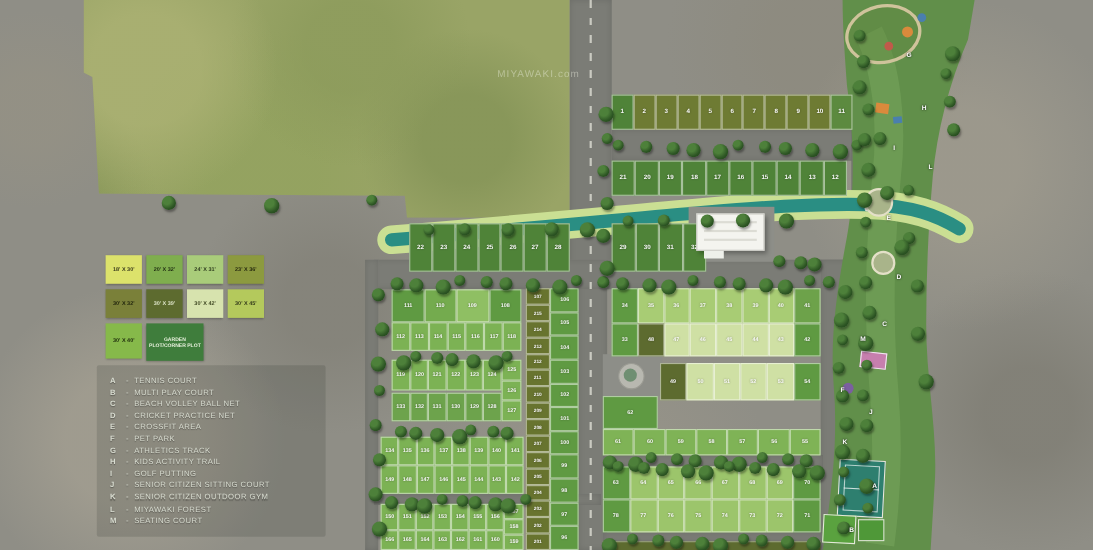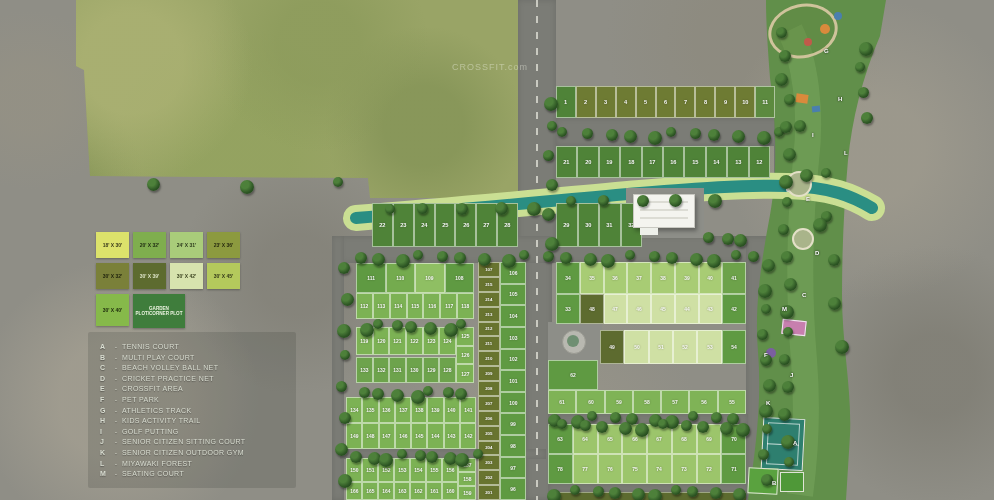--- a/index.html
+++ b/index.html
@@ -116,21 +116,21 @@
   <div class="abs park-item" style="left:766px;top:348px;width:10px;height:10px;border-radius:50%;background:#7b5fa0"></div>
   <div class="abs park-item" style="left:762px;top:418px;width:40px;height:50px;background:#2e7f6f;border:1px solid #e8e6da;transform:rotate(3deg)">
     <div style="position:absolute;left:4px;top:4px;right:4px;bottom:4px;border:1px solid rgba(255,255,255,.65)"></div>
     <div style="position:absolute;left:4px;top:50%;right:4px;height:1px;background:rgba(255,255,255,.75)"></div>
   </div>
   <div class="abs park-item" style="left:748px;top:468px;width:28px;height:24px;background:#5aa23f;border:1px solid #e4e8da;transform:rotate(3deg)"></div>
   <div class="abs park-item" style="left:780px;top:472px;width:22px;height:18px;background:#4f9838;border:1px solid #dfe4d6"></div>
 
   <div class="abs" style="left:548px;top:492px;width:198px;height:8px;background:#5d6b2f;border-top:1px solid rgba(255,255,255,.4);z-index:4"></div>
 
-  <div id="watermark" class="abs" style="left:452px;top:62px">CROSSFIT.com</div>
+  <div id="watermark" class="abs" style="left:452px;top:62px">MIYAWAKI.com</div>
 
   <div id="legend" class="abs">
       <div class="legend-row">
         <div class="swatch" style="background: rgb(220, 226, 107); color: rgb(58, 58, 28);">18' X 30'</div>
         <div class="swatch" style="background: rgb(127, 174, 78); color: rgb(31, 44, 18);">20' X 32'</div>
         <div class="swatch" style="background: rgb(169, 204, 122); color: rgb(46, 60, 30);">24' X 31'</div>
         <div class="swatch" style="background: rgb(140, 154, 63); color: rgb(38, 41, 15);">23' X 36'</div>
       </div>
       <div class="legend-row">
         <div class="swatch" style="background: rgb(122, 128, 57); color: rgb(31, 34, 12);">30' X 32'</div>

